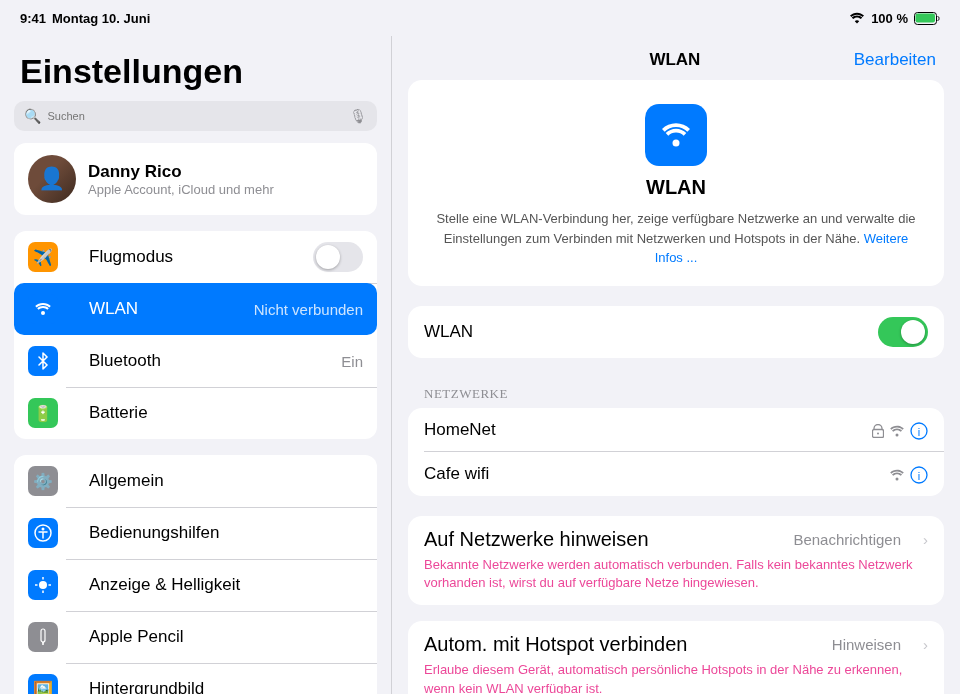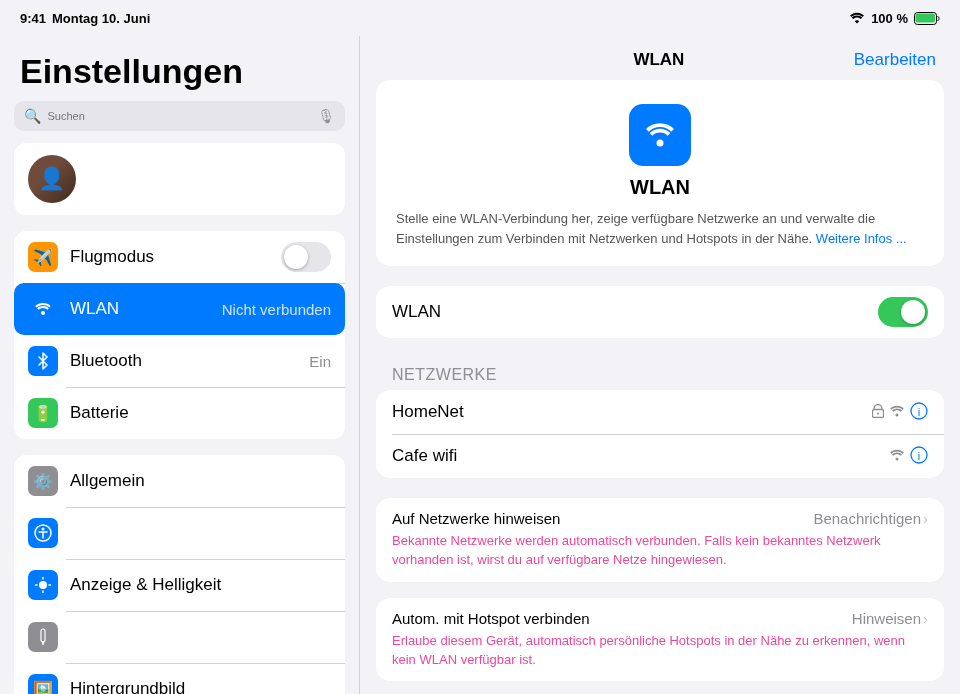--- a/index.html
+++ b/index.html
@@ -33,21 +33,21 @@
     
     .app-container {
       position: absolute;
       top: 36px; left: 0; right: 0; bottom: 0;
       display: flex;
       background: #f2f2f7;
     }
 
     
     .sidebar {
-      width: 360px;
+      width: 392px;
       background: #f2f2f7;
       border-right: 1px solid #d1d1d6;
       display: flex;
       flex-direction: column;
       overflow: hidden;
     }
 
     .sidebar-title {
       font-size: 34px;
       font-weight: 700;
@@ -145,21 +145,21 @@
     .item-icon {
       width: 30px; height: 30px;
       border-radius: 7px;
       display: flex;
       align-items: center;
       justify-content: center;
       flex-shrink: 0;
       font-size: 16px;
       color: #fff;
     }
-    .item-label { flex: 1; font-size: 17px; color: #000; }
+    .item-label { flex: 1; font-size: 17px; color: #000; margin-left: 19px; }
     .item-value { font-size: 15px; color: #8e8e93; }
 
     .toggle-switch {
       width: 50px; height: 30px;
       border-radius: 15px;
       background: #e5e5ea;
       position: relative;
       cursor: pointer;
       flex-shrink: 0;
     }
@@ -203,21 +203,21 @@
     .wlan-icon-container {
       width: 62px; height: 62px;
       border-radius: 14px;
       background: #007aff;
       display: flex;
       align-items: center;
       justify-content: center;
       margin-bottom: 10px;
     }
     .wlan-icon-label { font-size: 20px; font-weight: 700; color: #000; margin-bottom: 10px; }
-    .wlan-description { font-size: 13px; color: #555; line-height: 1.5; }
+    .wlan-description { font-size: 13px; color: #555; text-align: center; line-height: 1.5; }
     .wlan-description a { color: #007aff; text-decoration: none; }
 
     .section-card {
       background: #fff;
       border-radius: 14px;
       margin: 0 16px 20px;
       overflow: hidden;
     }
 
     .toggle-row {
@@ -237,32 +237,33 @@
       content: '';
       position: absolute;
       top: 3px; right: 3px;
       width: 24px; height: 24px;
       border-radius: 50%;
       background: #fff;
       box-shadow: 0 1px 3px rgba(0,0,0,0.3);
     }
 
     .section-label {
-      font-size: 16px;
+      font-size: 13px;
       font-weight: 500;
       color: #8e8e93;
       text-transform: uppercase;
       letter-spacing: 0.5px;
       padding: 8px 16px 6px;
       margin: 0 16px;
+      font-family: Liberation Serif, serif;
     }
 
     .network-row {
       display: flex;
-      align-items: flex-start;
+      align-items: flex-end;
       padding: 12px 16px;
       position: relative;
       cursor: pointer;
     }
     .network-row:not(:last-child)::after {
       content: '';
       position: absolute;
       bottom: 0;
       left: 16px; right: 0;
       height: 0.5px;
@@ -280,22 +281,22 @@
 
     .info-row {
       padding: 12px 16px;
     }
     .info-row-header {
       display: flex;
       align-items: center;
       justify-content: space-between;
       margin-bottom: 5px;
     }
-    .info-row-title { font-size: 15px; color: #000; }
-    .info-row-action { font-size: 15px; color: #8e8e93; display: flex; align-items: center; gap: 0; }
+    .info-row-title { font-size: 20px; color: #000; }
+    .info-row-action { font-size: 15px; color: #8e8e93; display: flex; align-items: center; gap: 20px; }
     .info-row-desc { font-size: 13px; color: #ec4899; line-height: 1.45; }
   </style>
 </head>
 <body>
 
 <div class="status-bar">
   <div class="status-bar-left">
     <span>9:41</span>
     <span>Montag 10. Juni</span>
   </div>
@@ -320,20 +321,24 @@
     <div class="sidebar-title">Einstellungen</div>
 
     <div class="search-bar">
       <span class="search-icon">🔍</span>
       <input class="search-input" type="text" placeholder="Suchen" style="">
       <span class="mic-icon">🎙</span>
     </div>
 
     <div class="profile-row">
       <div class="avatar">👤</div>
+      <div class="profile-info">
+        <span class="profile-name">Danny Rico</span>
+        <span class="profile-sub">Apple Account, iCloud und mehr</span>
+      </div>
     </div>
 
     <div class="settings-list">
 
       <div class="settings-group">
 
         <div class="settings-item">
           <div class="item-icon" style="background:#ff9500;">✈️</div>
           <span class="item-label">Flugmodus</span>
           <div class="toggle-switch"></div>
@@ -375,20 +380,21 @@
         </div>
 
         <div class="settings-item">
           <div class="item-icon" style="background:#007aff;">
             <svg width="18" height="18" viewBox="0 0 18 18" fill="none">
               <circle cx="9" cy="9" r="8" stroke="white" stroke-width="1.5"></circle>
               <circle cx="9" cy="5" r="1.5" fill="white"></circle>
               <path d="M5 8h8M9 8v6" stroke="white" stroke-width="1.5" stroke-linecap="round"></path>
             </svg>
           </div>
+          <span class="item-label">Bedienungshilfen</span>
         </div>
 
         <div class="settings-item">
           <div class="item-icon" style="background:#007aff;">
             <svg width="18" height="18" viewBox="0 0 18 18" fill="none">
               <circle cx="9" cy="9" r="4" fill="white"></circle>
               <line x1="9" y1="1" x2="9" y2="3.5" stroke="white" stroke-width="1.5"></line>
               <line x1="9" y1="14.5" x2="9" y2="17" stroke="white" stroke-width="1.5"></line>
               <line x1="1" y1="9" x2="3.5" y2="9" stroke="white" stroke-width="1.5"></line>
               <line x1="14.5" y1="9" x2="17" y2="9" stroke="white" stroke-width="1.5"></line>
@@ -397,20 +403,21 @@
           <span class="item-label">Anzeige &amp; Helligkeit</span>
         </div>
 
         <div class="settings-item">
           <div class="item-icon" style="background:#8e8e93;">
             <svg width="14" height="18" viewBox="0 0 14 18" fill="none">
               <rect x="5" y="1" width="4" height="13" rx="2" stroke="white" stroke-width="1.2" fill="none"></rect>
               <path d="M6.5 14L7 17L7.5 14" stroke="white" stroke-width="1" fill="none"></path>
             </svg>
           </div>
+          <span class="item-label">Apple Pencil</span>
         </div>
 
         <div class="settings-item">
           <div class="item-icon" style="background:#007aff;">🖼️</div>
           <span class="item-label">Hintergrundbild</span>
         </div>
 
       </div>
     </div>
   </div>

